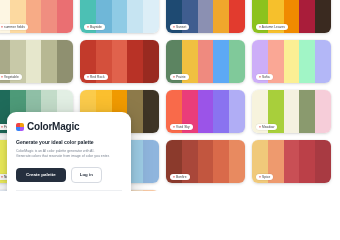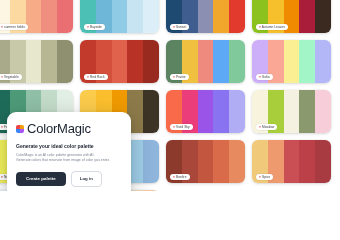--- a/index.html
+++ b/index.html
@@ -78,22 +78,22 @@
     width: 8px; height: 8px;
     border-radius: 2px;
     display: grid;
     grid-template-columns: 1fr 1fr;
     grid-template-rows: 1fr 1fr;
     overflow: hidden;
     flex: none;
   }
   .brand-mark i { display: block; }
   .brand-name {
-    font-size: 13px;
-    font-weight: normal;
+    font-size: 10px;
+    font-weight: bold;
     color: #1b2430;
     letter-spacing: -0.2px;
   }
   .modal-title {
     font-size: 5.1px;
     font-weight: bold;
     color: #1b2430;
     margin-bottom: 3.5px;
     letter-spacing: -0.05px;
   }

